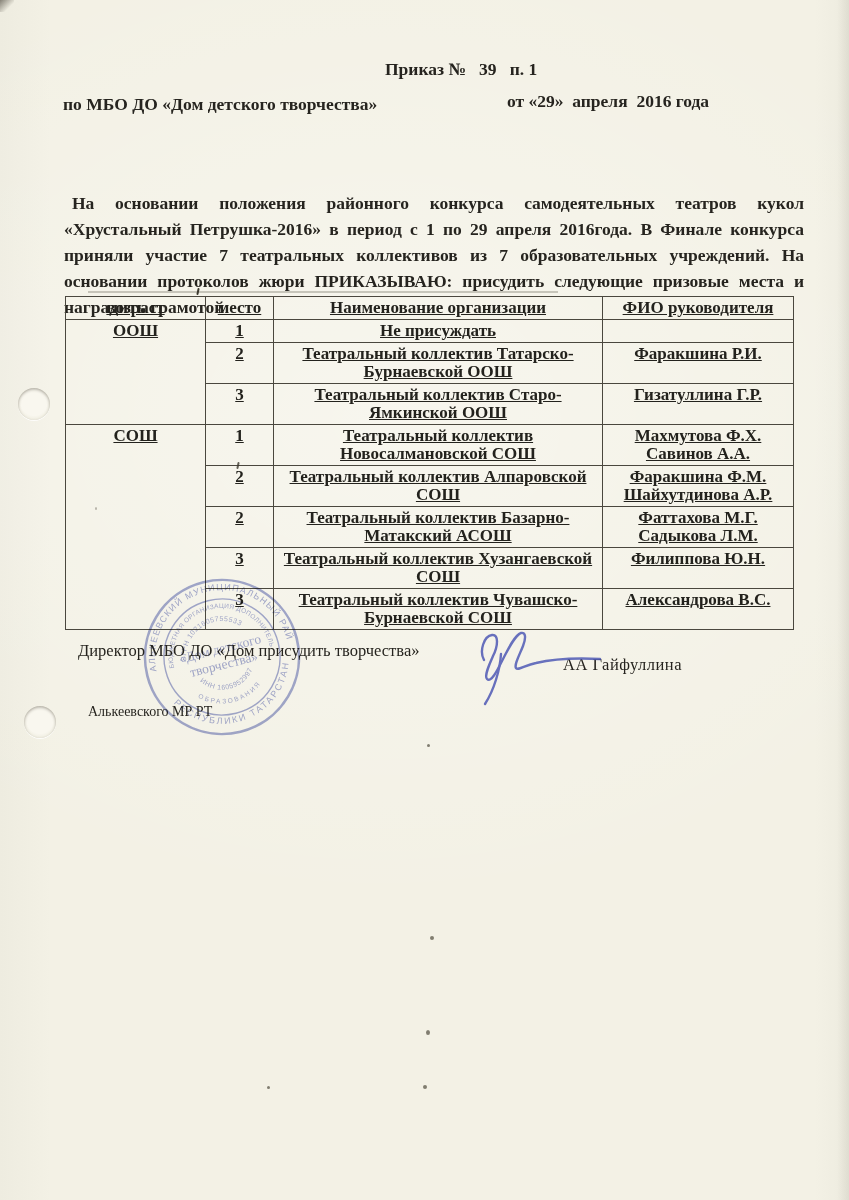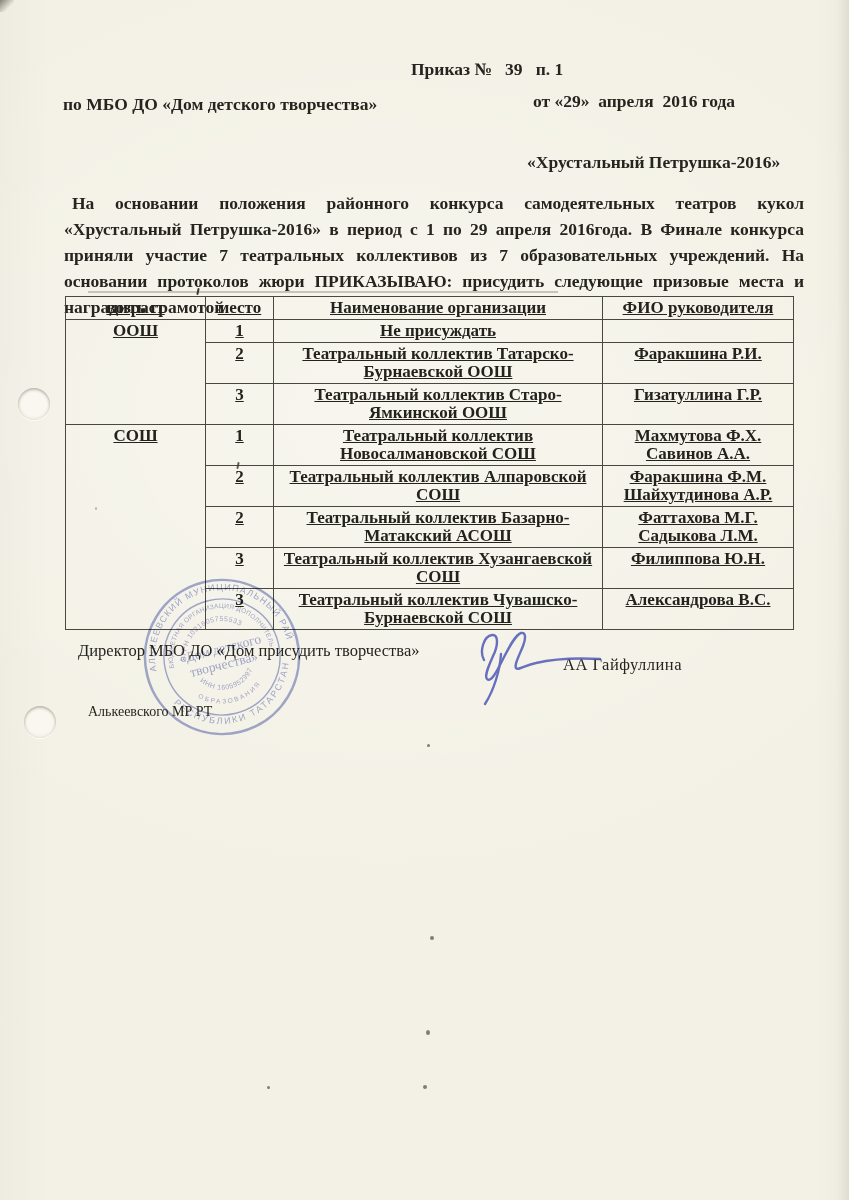--- a/index.html
+++ b/index.html
@@ -11,21 +11,21 @@
   }
   .page{
     position:relative;width:849px;height:1200px;
     background:
       radial-gradient(ellipse 900px 700px at 45% 35%, rgba(255,255,255,0.35), rgba(255,255,255,0) 70%),
       linear-gradient(90deg, #eeece0 0%, #f3f1e5 6%, #f3f1e5 96%, #edebdf 100%),
       #f2f0e4;
   }
   .abs{position:absolute;}
   .b{font-weight:bold;}
-  .pre{white-space:pre;margin-left:26px;}
+  .pre{white-space:pre;}
 
   
   .order-title{left:385px;top:59px;font-size:17.5px;}
   .issuer{left:63px;top:94px;font-size:17.5px;}
   .order-date{left:507px;top:91px;font-size:17.5px;}
   .subject1{left:313px;top:131px;font-size:17.5px;}
   .subject2{left:527px;top:152px;font-size:17.5px;}
 
   
   .body-par{
@@ -98,21 +98,20 @@
     background:linear-gradient(90deg, rgba(120,115,100,0) 0%, rgba(120,115,100,.12) 100%);}
 </style>
 </head>
 <body>
 
 <div class="page">
 
   <div class="abs b pre order-title">Приказ №   39   п. 1</div>
   <div class="abs b issuer">по МБО ДО «Дом детского творчества»</div>
   <div class="abs b pre order-date">от «29»  апреля  2016 года</div>
-  <div class="abs b subject2">«Хрустальный Петрушка-2016»</div>
 
   <div class="abs body-par">На основании  положения районного конкурса самодеятельных театров кукол «Хрустальный Петрушка-2016» в период с 1 по 29 апреля  2016года. В Финале конкурса приняли участие  7 театральных коллективов из 7 образовательных учреждений. На основании протоколов жюри ПРИКАЗЫВАЮ: присудить следующие призовые места и наградить грамотой</div>
 
   <table class="order">
     <colgroup>
       <col class="c-age">
         <col class="c-place">
         <col class="c-org">
         <col class="c-fio">
     </colgroup>

